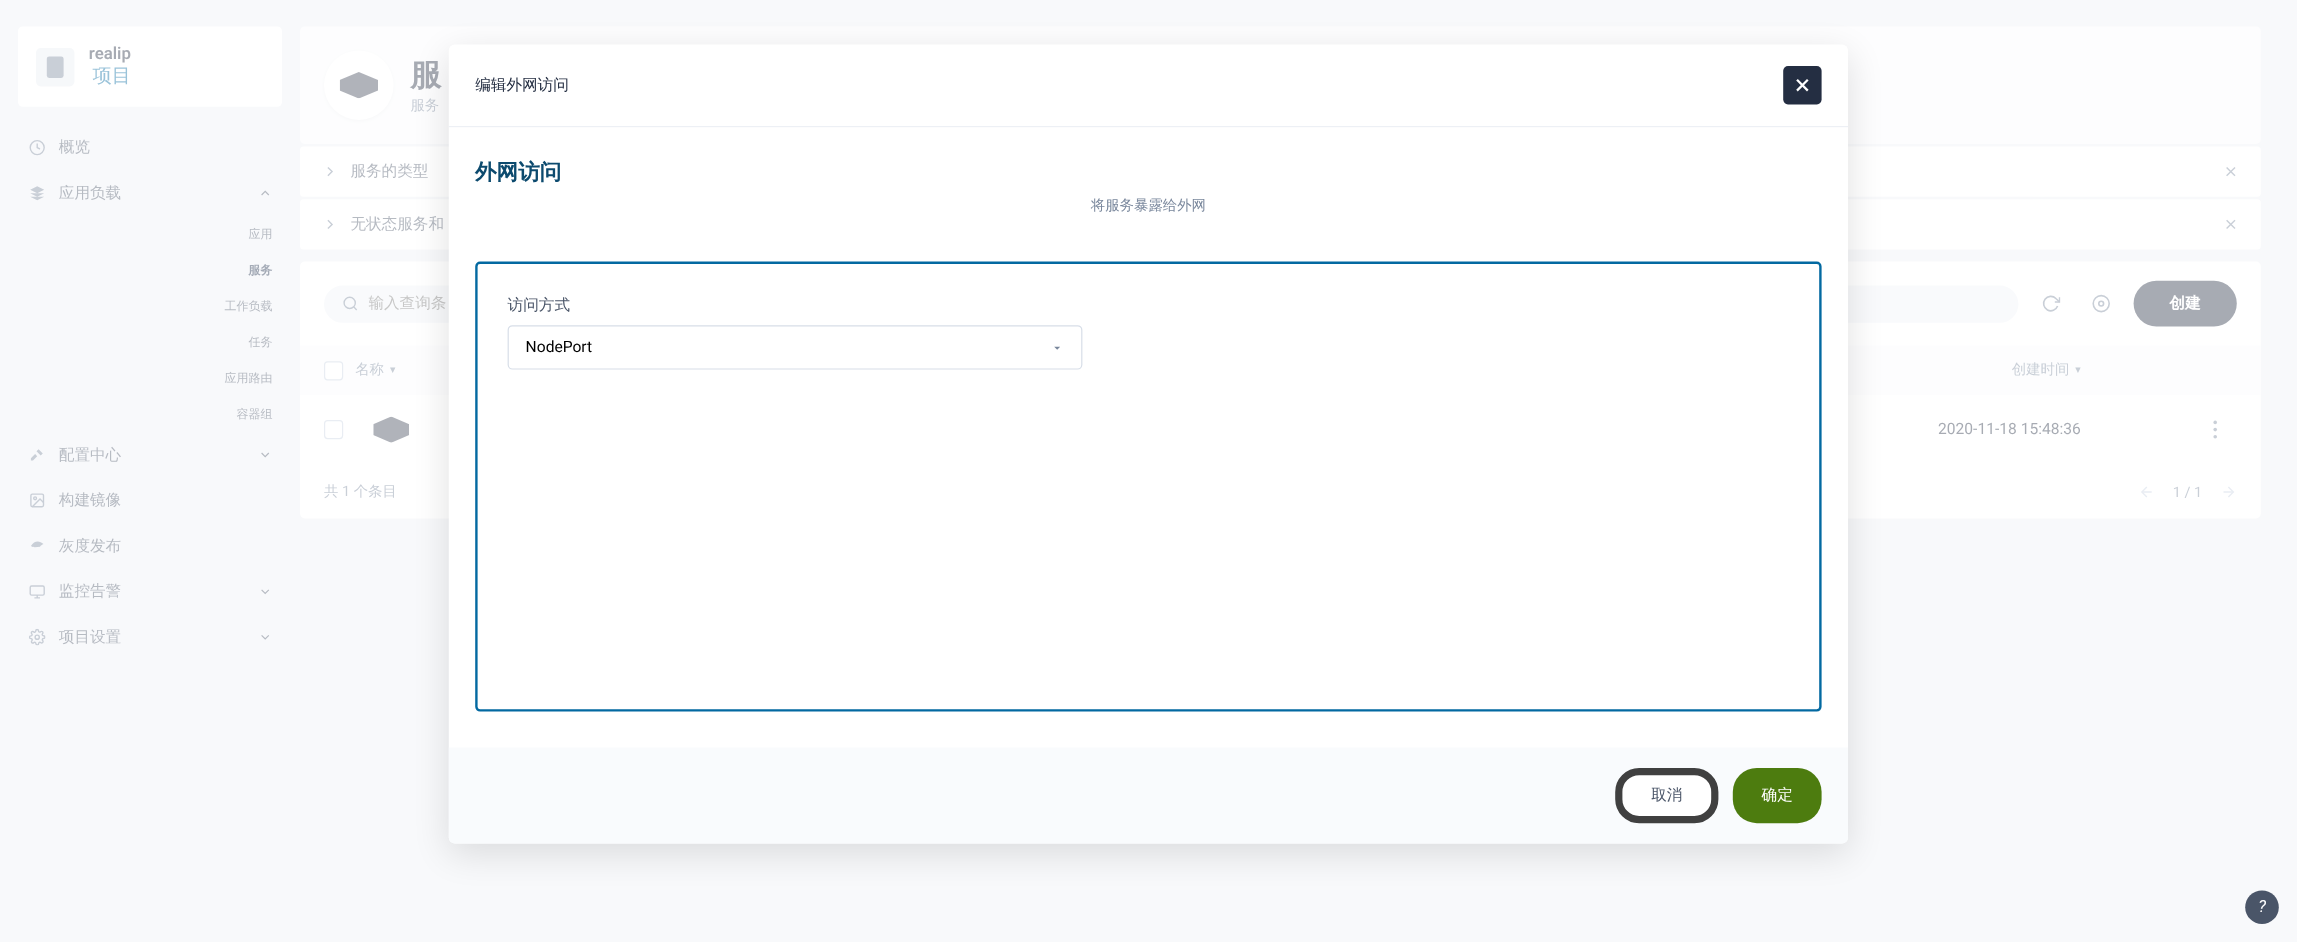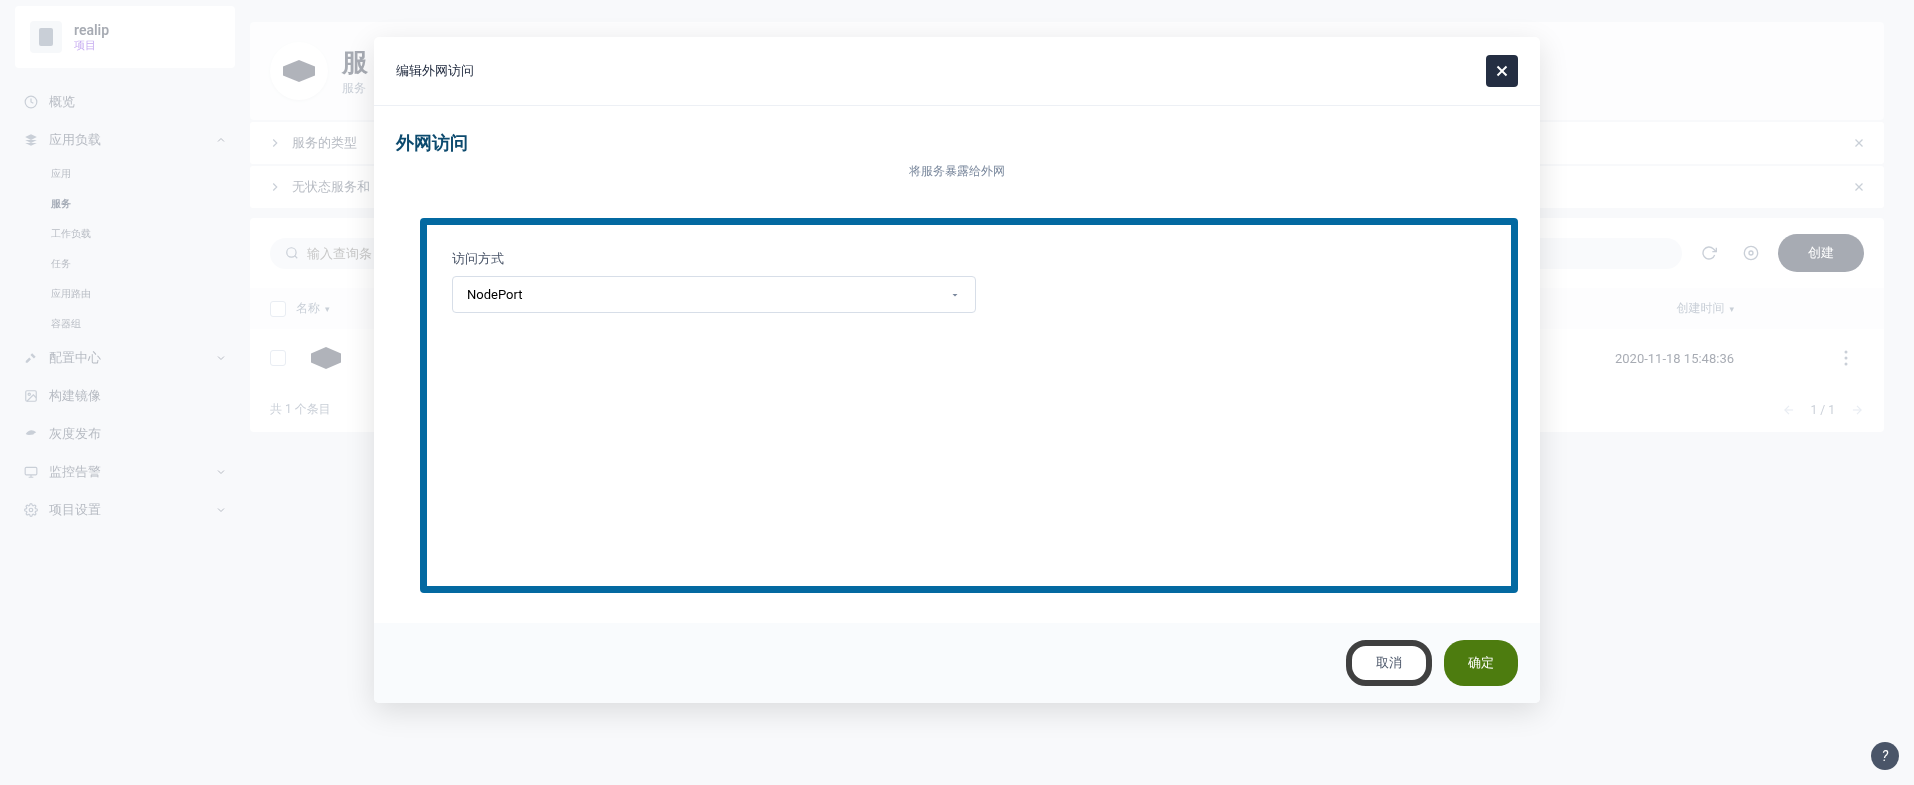--- a/index.html
+++ b/index.html
@@ -13,22 +13,23 @@
   width: 1914px;
   height: 785px;
   overflow: hidden;
   position: relative;
 }
 
 
 .sidebar {
   position: absolute;
   left: 15px;
-  top: 6px;
+  top: 22px;
   width: 220px;
+  text-align: right;
 }
 .project-card {
   background: #fff;
   border-radius: 4px;
   padding: 15px;
   display: flex;
   align-items: center;
   gap: 12px;
   margin-bottom: 15px;
 }
@@ -47,22 +48,22 @@
   height: 18px;
   background: #79879c;
   border-radius: 2px;
 }
 .project-name {
   font-size: 14px;
   font-weight: 600;
   color: #242e42;
 }
 .project-sub {
-  font-size: 11px;
-  color: #6d28d9;
+  font-size: 16px;
+  color: #0369a1;
 }
 
 .menu {
   list-style: none;
 }
 .menu-item {
   display: flex;
   align-items: center;
   gap: 10px;
   padding: 10px 8px;
@@ -198,21 +199,21 @@
   cursor: pointer;
   color: #79879c;
 }
 .create-btn {
   background: #242e42;
   color: #fff;
   border: none;
   border-radius: 20px;
   padding: 10px 30px;
   font-size: 13px;
-  font-weight: 400;
+  font-weight: 700;
   cursor: pointer;
 }
 .table-head {
   display: flex;
   align-items: center;
   padding: 12px 20px;
   background: #f9fbfd;
   font-size: 12px;
   color: #79879c;
   gap: 10px;
@@ -328,33 +329,32 @@
   color: #0c4a6e;
   margin-bottom: 8px;
 }
 .body-sub {
   text-align: center;
   font-size: 12px;
   color: #79879c;
   margin-bottom: 38px;
 }
 .form-panel {
-  border: 7px solid #0369a1;
+  border: 2px solid #0369a1;
   border-radius: 4px;
   padding: 25px;
   min-height: 375px;
-  margin-left: 24px;
 }
 .form-label {
   font-size: 13px;
   color: #4a5568;
   margin-bottom: 8px;
 }
 .select-box {
-  width: 524px;
+  width: 479px;
   border: 1px solid #d7dee8;
   border-radius: 4px;
   padding: 10px 14px;
   font-size: 13px;
   display: flex;
   align-items: center;
   cursor: pointer;
 }
 .select-box .caret {
   margin-left: auto;

